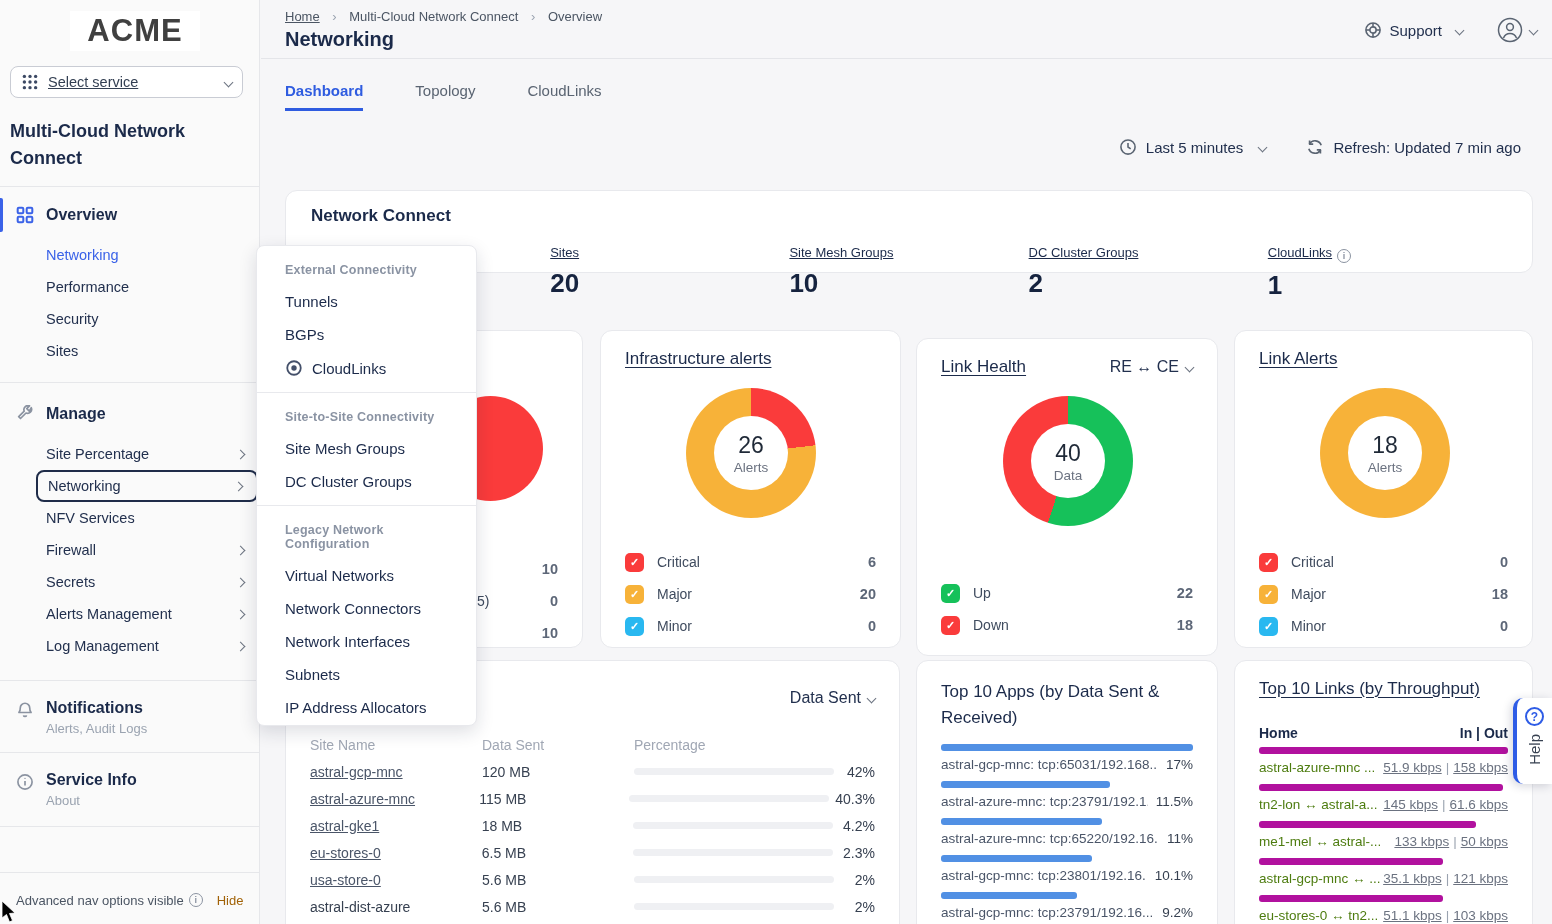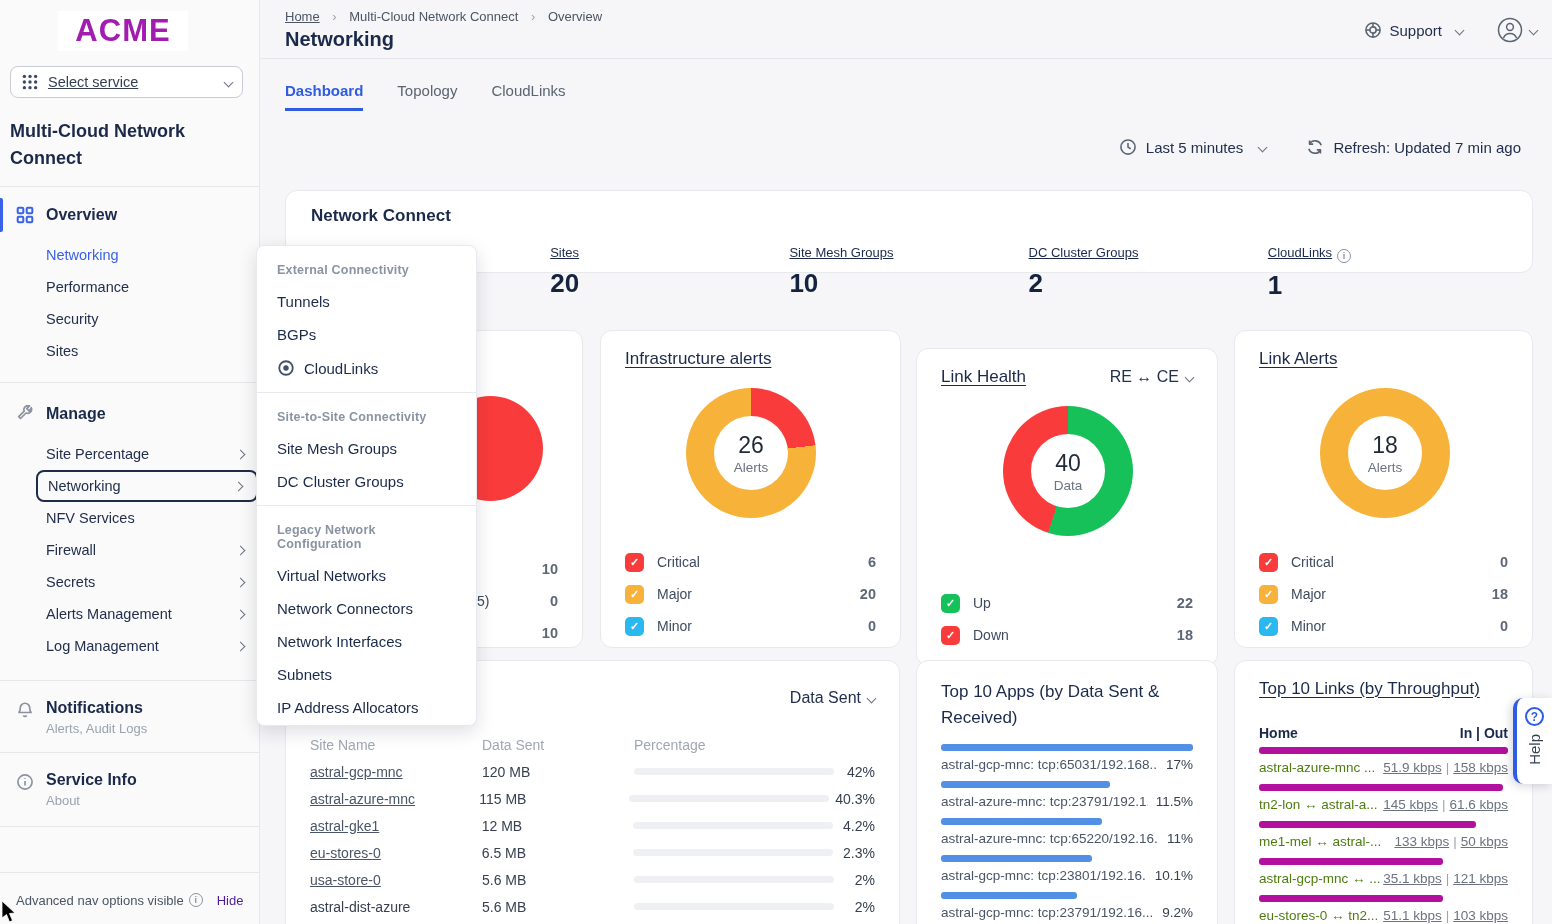--- a/index.html
+++ b/index.html
@@ -9,52 +9,52 @@
 
 
 .chev { display:inline-block; width:7px; height:7px; border-right:1.6px solid #6b7380; border-bottom:1.6px solid #6b7380; transform:rotate(45deg); margin-left:7px; vertical-align:2px; }
 .chev.right { transform:rotate(-45deg); }
 .info-i { display:inline-flex; align-items:center; justify-content:center; width:14px; height:14px; border:1.4px solid #8b93a1; border-radius:50%; font-size:9px; font-weight:700; color:#8b93a1; font-style:normal; margin-left:5px; vertical-align:-2px; }
 a { color:inherit; }
 
 
 .sidebar { position:absolute; left:0; top:0; width:260px; height:924px; background:#fafafa; border-right:1px solid #e6e7ea; }
 .sdiv { position:absolute; left:0; width:260px; height:1px; background:#e6e7ea; }
-.logo { position:absolute; left:58px; top:11px; width:130px; height:40px; background:#fff; display:flex; align-items:center; justify-content:center; color:#a21caf; font-size:31px; font-weight:800; letter-spacing:1px; }
+.logo { position:absolute; left:70px; top:11px; width:130px; height:40px; background:#fff; display:flex; align-items:center; justify-content:center; color:#404040; font-size:31px; font-weight:800; letter-spacing:1px; }
 .svc { position:absolute; left:10px; top:66px; width:233px; height:32px; background:#fff; border:1px solid #c9ccd4; border-radius:8px; display:flex; align-items:center; padding:0 10px; font-size:14.5px; color:#333f52; cursor:pointer; font-family:inherit; }
 .svc .lbl { flex:1; text-align:left; margin-left:9px;text-decoration:underline; }
 .mcnc { position:absolute; left:10px; top:118px; width:236px; font-size:18px; font-weight:700; line-height:27px; color:#1b2a4a; }
 .sect-head { position:absolute; left:0; width:260px; height:32px; display:flex; align-items:center; font-size:16px; font-weight:600; color:#1b2a4a; }
 .sect-head .ic { width:18px; margin-left:16px; margin-right:12px; display:flex; }
 .ovbar { position:absolute; left:0; top:-1px; width:3px; height:34px; background:#3a62e8; border-radius:0 2px 2px 0; }
 .subnav { position:absolute; left:46px; width:200px; }
 .subnav a { display:block; height:32px; line-height:32px; font-size:14.5px; color:#22304e; text-decoration:none; cursor:pointer; }
 .subnav a.active { color:#3a62e8; }
 .mlist { position:absolute; left:36px; width:222px; }
 .mitem { position:relative; height:32px; display:flex; align-items:center; padding:0 14px 0 10px; font-size:14.5px; color:#22304e; cursor:pointer; border-radius:8px; }
 .mitem .ml { flex:1; }
 .mitem.focused { border:2px solid #1f2c49; }
 .bigitem { position:absolute; left:0; width:260px; cursor:pointer; }
 .bigitem .ic { position:absolute; left:16px; top:2px; }
 .bigitem .t { margin-left:46px; font-size:16px; font-weight:600; color:#1b2a4a; }
 .bigitem .s { margin-left:46px; font-size:13px; color:#9aa3b0; margin-top:4px; }
 .sfoot { position:absolute; left:16px; top:893px; font-size:13px; color:#4b5563; display:flex; align-items:flex-start; }
-.sfoot .hide { color:#4c1d95; margin-left:14px; cursor:pointer; text-decoration:none; }
+.sfoot .hide { color:#a16207; margin-left:14px; cursor:pointer; text-decoration:none; }
 
 
 .crumbs { position:absolute; left:285px; top:9px; font-size:13px; color:#4b5563; }
 .crumbs a { text-decoration:underline; cursor:pointer; }
 .crumbs .sep { margin:0 9px; color:#9aa3b0; }
 .ptitle { position:absolute; left:285px; top:28px; font-size:20px; font-weight:600; color:#1b2a4a; }
 .hright { position:absolute; right:15px; top:17px; display:flex; align-items:center; gap:10px; }
 .hright .support { display:flex; align-items:center; gap:7px; font-size:15px; color:#22304e; cursor:pointer; }
 .hdiv { position:absolute; left:261px; right:0; top:58px; height:1px; background:#e4e5e9; }
 
 
-.tabs { position:absolute; left:285px; top:82px; display:flex; gap:34px; }
+.tabs { position:absolute; left:285px; top:82px; display:flex; gap:52px; }
 .tab { font-size:15px; color:#5a6472; padding-bottom:9px; cursor:pointer; }
 .tab.active { color:#2f5ce0; font-weight:700; border-bottom:3px solid #2f5ce0; }
 
 
 .controls { position:absolute; right:31px; top:138px; display:flex; align-items:center; gap:40px; font-size:15px; color:#22304e; }
 .ctrl { display:flex; align-items:center; gap:9px; cursor:pointer; }
 
 
 .panel { position:absolute; left:285px; top:190px; width:1248px; height:83px; background:#fff; border:1px solid #e8e9ed; border-radius:12px; }
 .panel h2 { position:absolute; left:25px; top:15px; font-size:17px; font-weight:600; color:#1b2a4a; }
@@ -101,21 +101,21 @@
 .brow .txt { display:flex; justify-content:space-between; font-size:13.5px; color:#4a5568; }
 .brow .pct { color:#374151; margin-left:8px; white-space:nowrap; }
 .lhead { position:absolute; left:24px; right:24px; top:64px; display:flex; justify-content:space-between; font-size:14px; font-weight:700; color:#1b2a4a; }
 .lrow-name { color:#4d7c0f; }
 .kbps { color:#6b7280; text-decoration:underline; cursor:pointer; }
 .kbps:empty { display:none; }
 .ksep { color:#9aa3b0; margin:0 4px; }
 
 
 .flyout { position:absolute; left:256px; top:245px; width:221px; height:481px; background:#fff; border:1px solid #e8e9ed; border-radius:8px; box-shadow:0 6px 18px rgba(20,30,60,.14); z-index:50; }
-.fsec { padding:17px 20px 15px; }
+.fsec { padding:17px 28px 15px; }
 .fsec + .fsec { border-top:1px solid #e8e9ed; }
 .fsec .fh { font-size:12.5px; font-weight:700; color:#8a93a3; letter-spacing:.2px; margin-bottom:4px; }
 .fitem { display:flex; align-items:center; margin-top:16px; font-size:15px; color:#1b2a4a; cursor:pointer; }
 .fitem .fic { display:none; margin-right:9px; }
 .fitem .fic.show { display:flex; }
 
 
 .helptab { position:absolute; left:1513px; top:698px; width:39px; height:86px; background:#fff; border-radius:10px 0 0 10px; border-left:4px solid #2e5ce6; box-shadow:-2px 2px 10px rgba(20,30,60,.18); z-index:60; display:flex; flex-direction:column; align-items:center; padding-top:9px; cursor:pointer; }
 .helpq { width:19px; height:19px; border:2px solid #2e5ce6; border-radius:50%; color:#2e5ce6; font-size:12px; font-weight:700; display:flex; align-items:center; justify-content:center; }
 .helptxt { writing-mode:vertical-rl; transform:rotate(180deg); font-size:15px; color:#374151; margin-top:8px; }
@@ -385,21 +385,21 @@
           <span class="leg-val">20</span>
         </div>
         <div class="leg-row">
           <span class="cbx" style="background: rgb(41, 184, 240);">✓</span>
           <span class="leg-label">Minor</span>
           <span class="leg-val">0</span>
         </div>
       </div>
   </section>
 
-  <section class="card" style="left:916px;top:348px;width:302px;height:318px">
+  <section class="card" style="left:916px;top:338px;width:302px;height:318px">
     <h3 class="link">Link Health</h3>
     <span class="hsel" style="top:19px">
       <span>RE ↔ CE</span>
       <span class="chev"></span>
     </span>
     <div class="donut" style="left: 86px; top: 57px; background: conic-gradient(rgb(22, 193, 90) 0deg, rgb(22, 193, 90) 198deg, rgb(250, 59, 59) 198deg, rgb(250, 59, 59) 360deg);">
       <div class="ctr">
           <div class="cv">40</div>
           <div class="cl">Data</div>
         </div>
@@ -472,21 +472,21 @@
           <div class="srow">
             <span class="c1"><span class="linked">astral-azure-mnc</span></span>
             <span class="c2">115 MB</span>
             <span class="c3">
               <span class="track"><span class="fill" style="width: 40.3%;"></span></span>
             </span>
             <span class="c4">40.3%</span>
           </div>
           <div class="srow">
             <span class="c1"><span class="linked">astral-gke1</span></span>
-            <span class="c2">12 MB</span>
+            <span class="c2">18 MB</span>
             <span class="c3">
               <span class="track"><span class="fill" style="width: 4.2%;"></span></span>
             </span>
             <span class="c4">4.2%</span>
           </div>
           <div class="srow">
             <span class="c1"><span class="linked">eu-stores-0</span></span>
             <span class="c2">6.5 MB</span>
             <span class="c3">
               <span class="track"><span class="fill" style="width: 2.3%;"></span></span>

